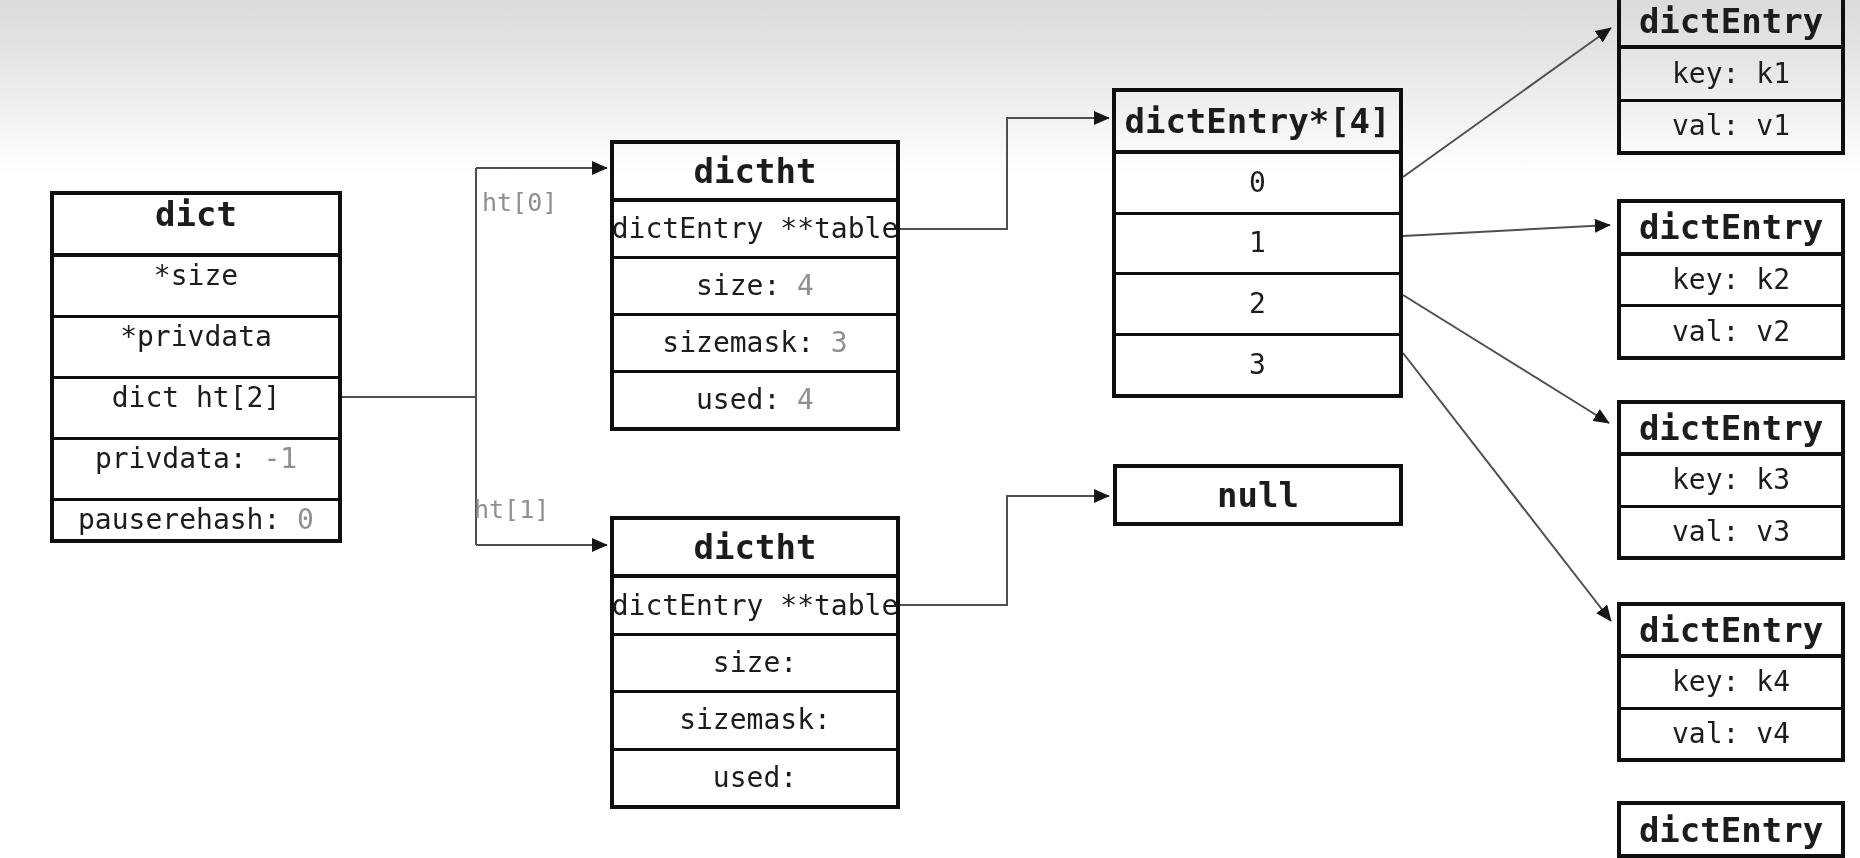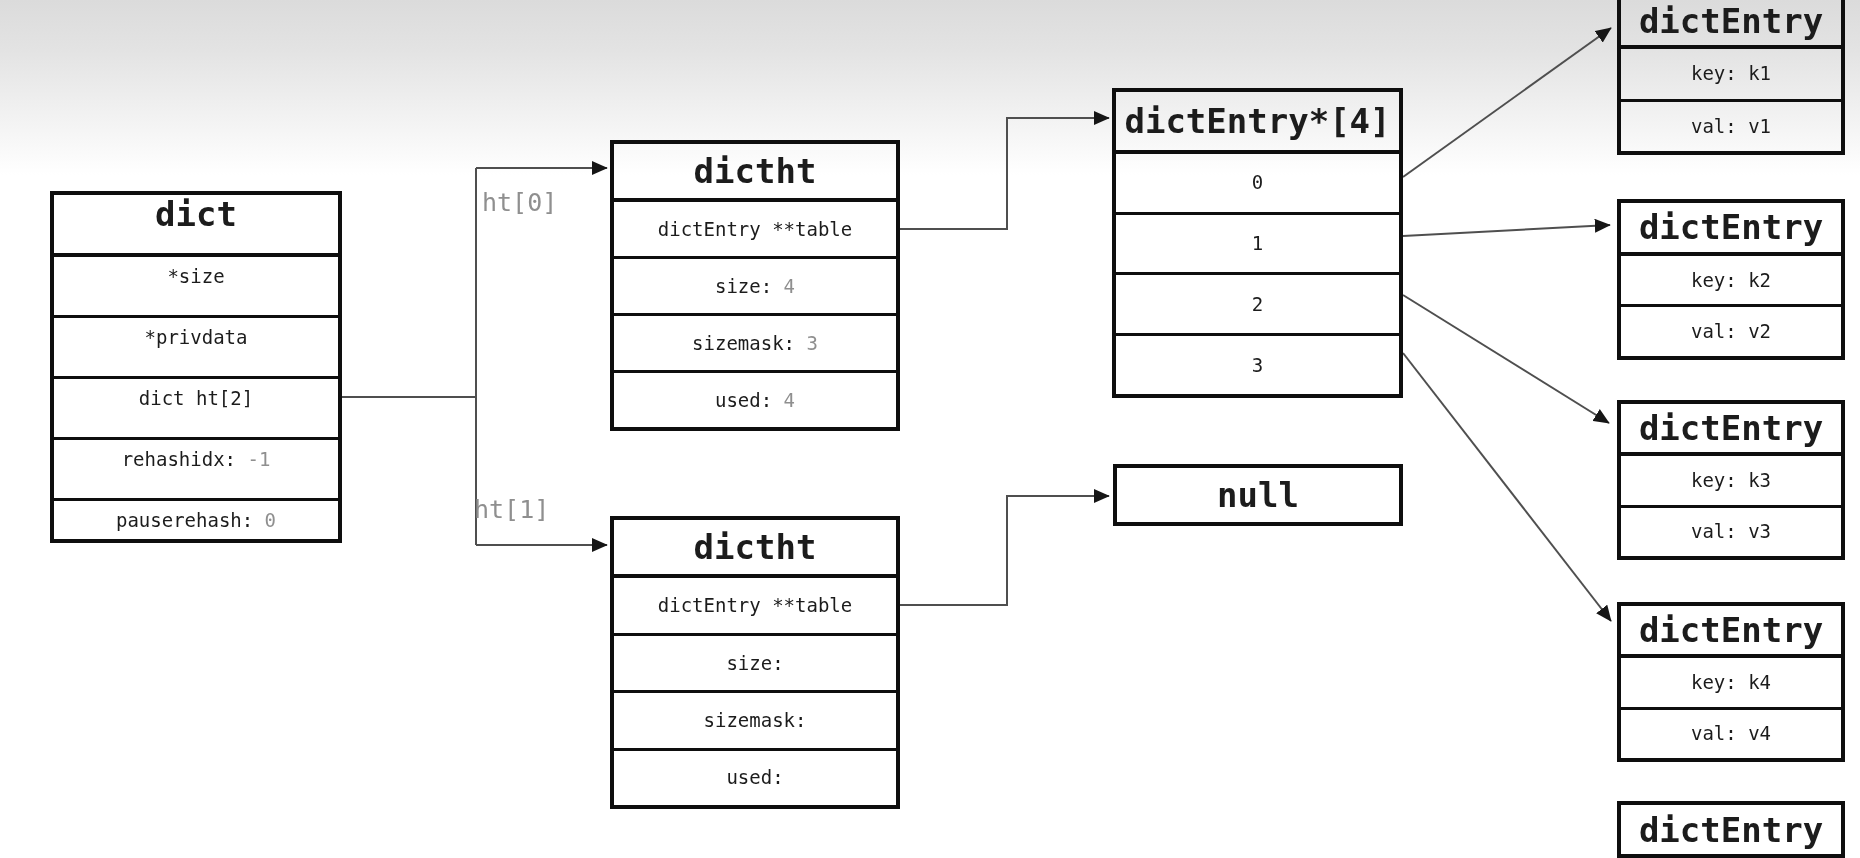--- a/index.html
+++ b/index.html
@@ -15,21 +15,21 @@
   .box{
     position:absolute;z-index:1;
     border:4px solid #0e0e0e;
     display:flex;flex-direction:column;
     box-sizing:border-box;
     background:transparent;
   }
   .cell{
     flex:1;
     display:flex;align-items:center;justify-content:center;
-    font-size:19px;line-height:1;
+    font-size:28px;line-height:1;
     white-space:nowrap;
   }
   .cell + .cell{border-top:3px solid #0e0e0e;}
   .cell.title + .cell{border-top:4px solid #0e0e0e;}
   .title{font-weight:700;font-size:34px;letter-spacing:0;}
   .val{color:#8f8f8f;margin-left:0.6em;}
   .val:empty{display:none;}
   .ptr-label{
     position:absolute;z-index:1;
     font-size:25px;line-height:1;color:#8f8f8f;
@@ -79,21 +79,21 @@
     <div class="cell">
         <span class="lbl">*size</span>
       </div>
     <div class="cell">
         <span class="lbl">*privdata</span>
       </div>
     <div class="cell">
         <span class="lbl">dict ht[2]</span>
       </div>
     <div class="cell">
-        <span class="lbl">rehashidx:</span>
+        <span class="lbl">privdata:</span>
         <span class="val">-1</span>
       </div>
     <div class="cell">
         <span class="lbl">pauserehash:</span>
         <span class="val">0</span>
       </div>
   </div>
 
   <div class="ptr-label" id="lbl-ht0">ht[0]</div>
   <div class="ptr-label" id="lbl-ht1">ht[1]</div>

